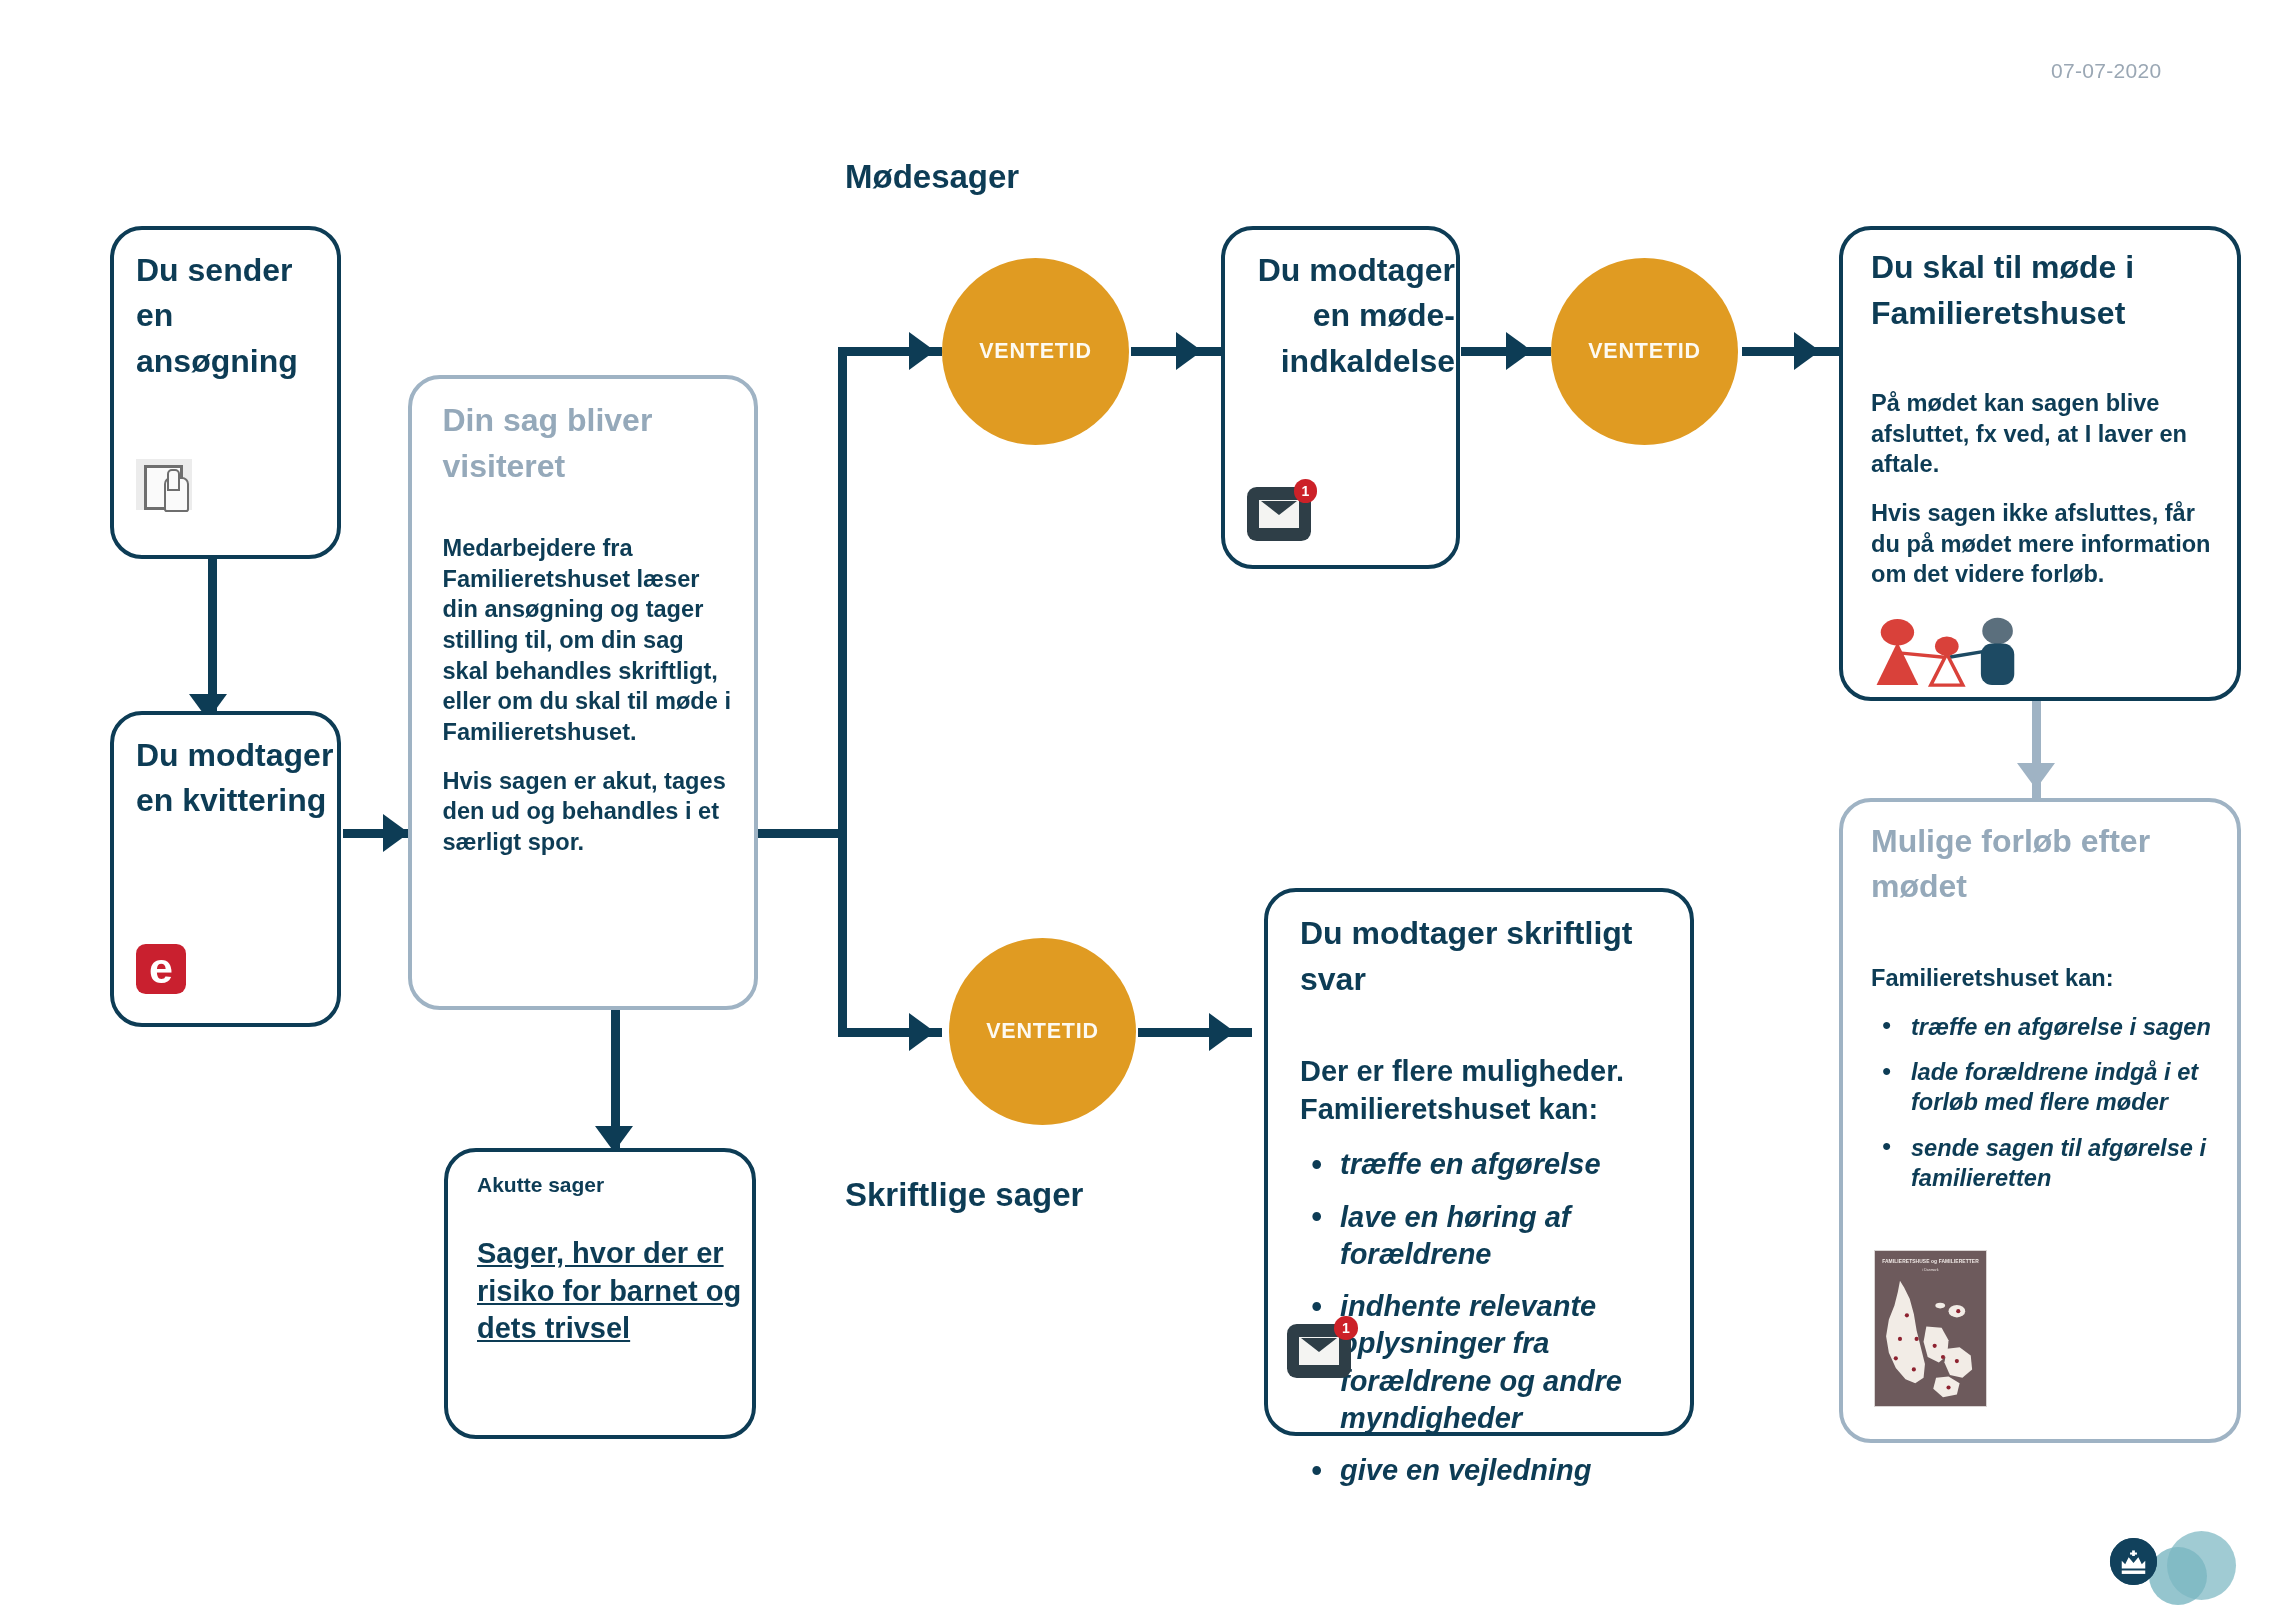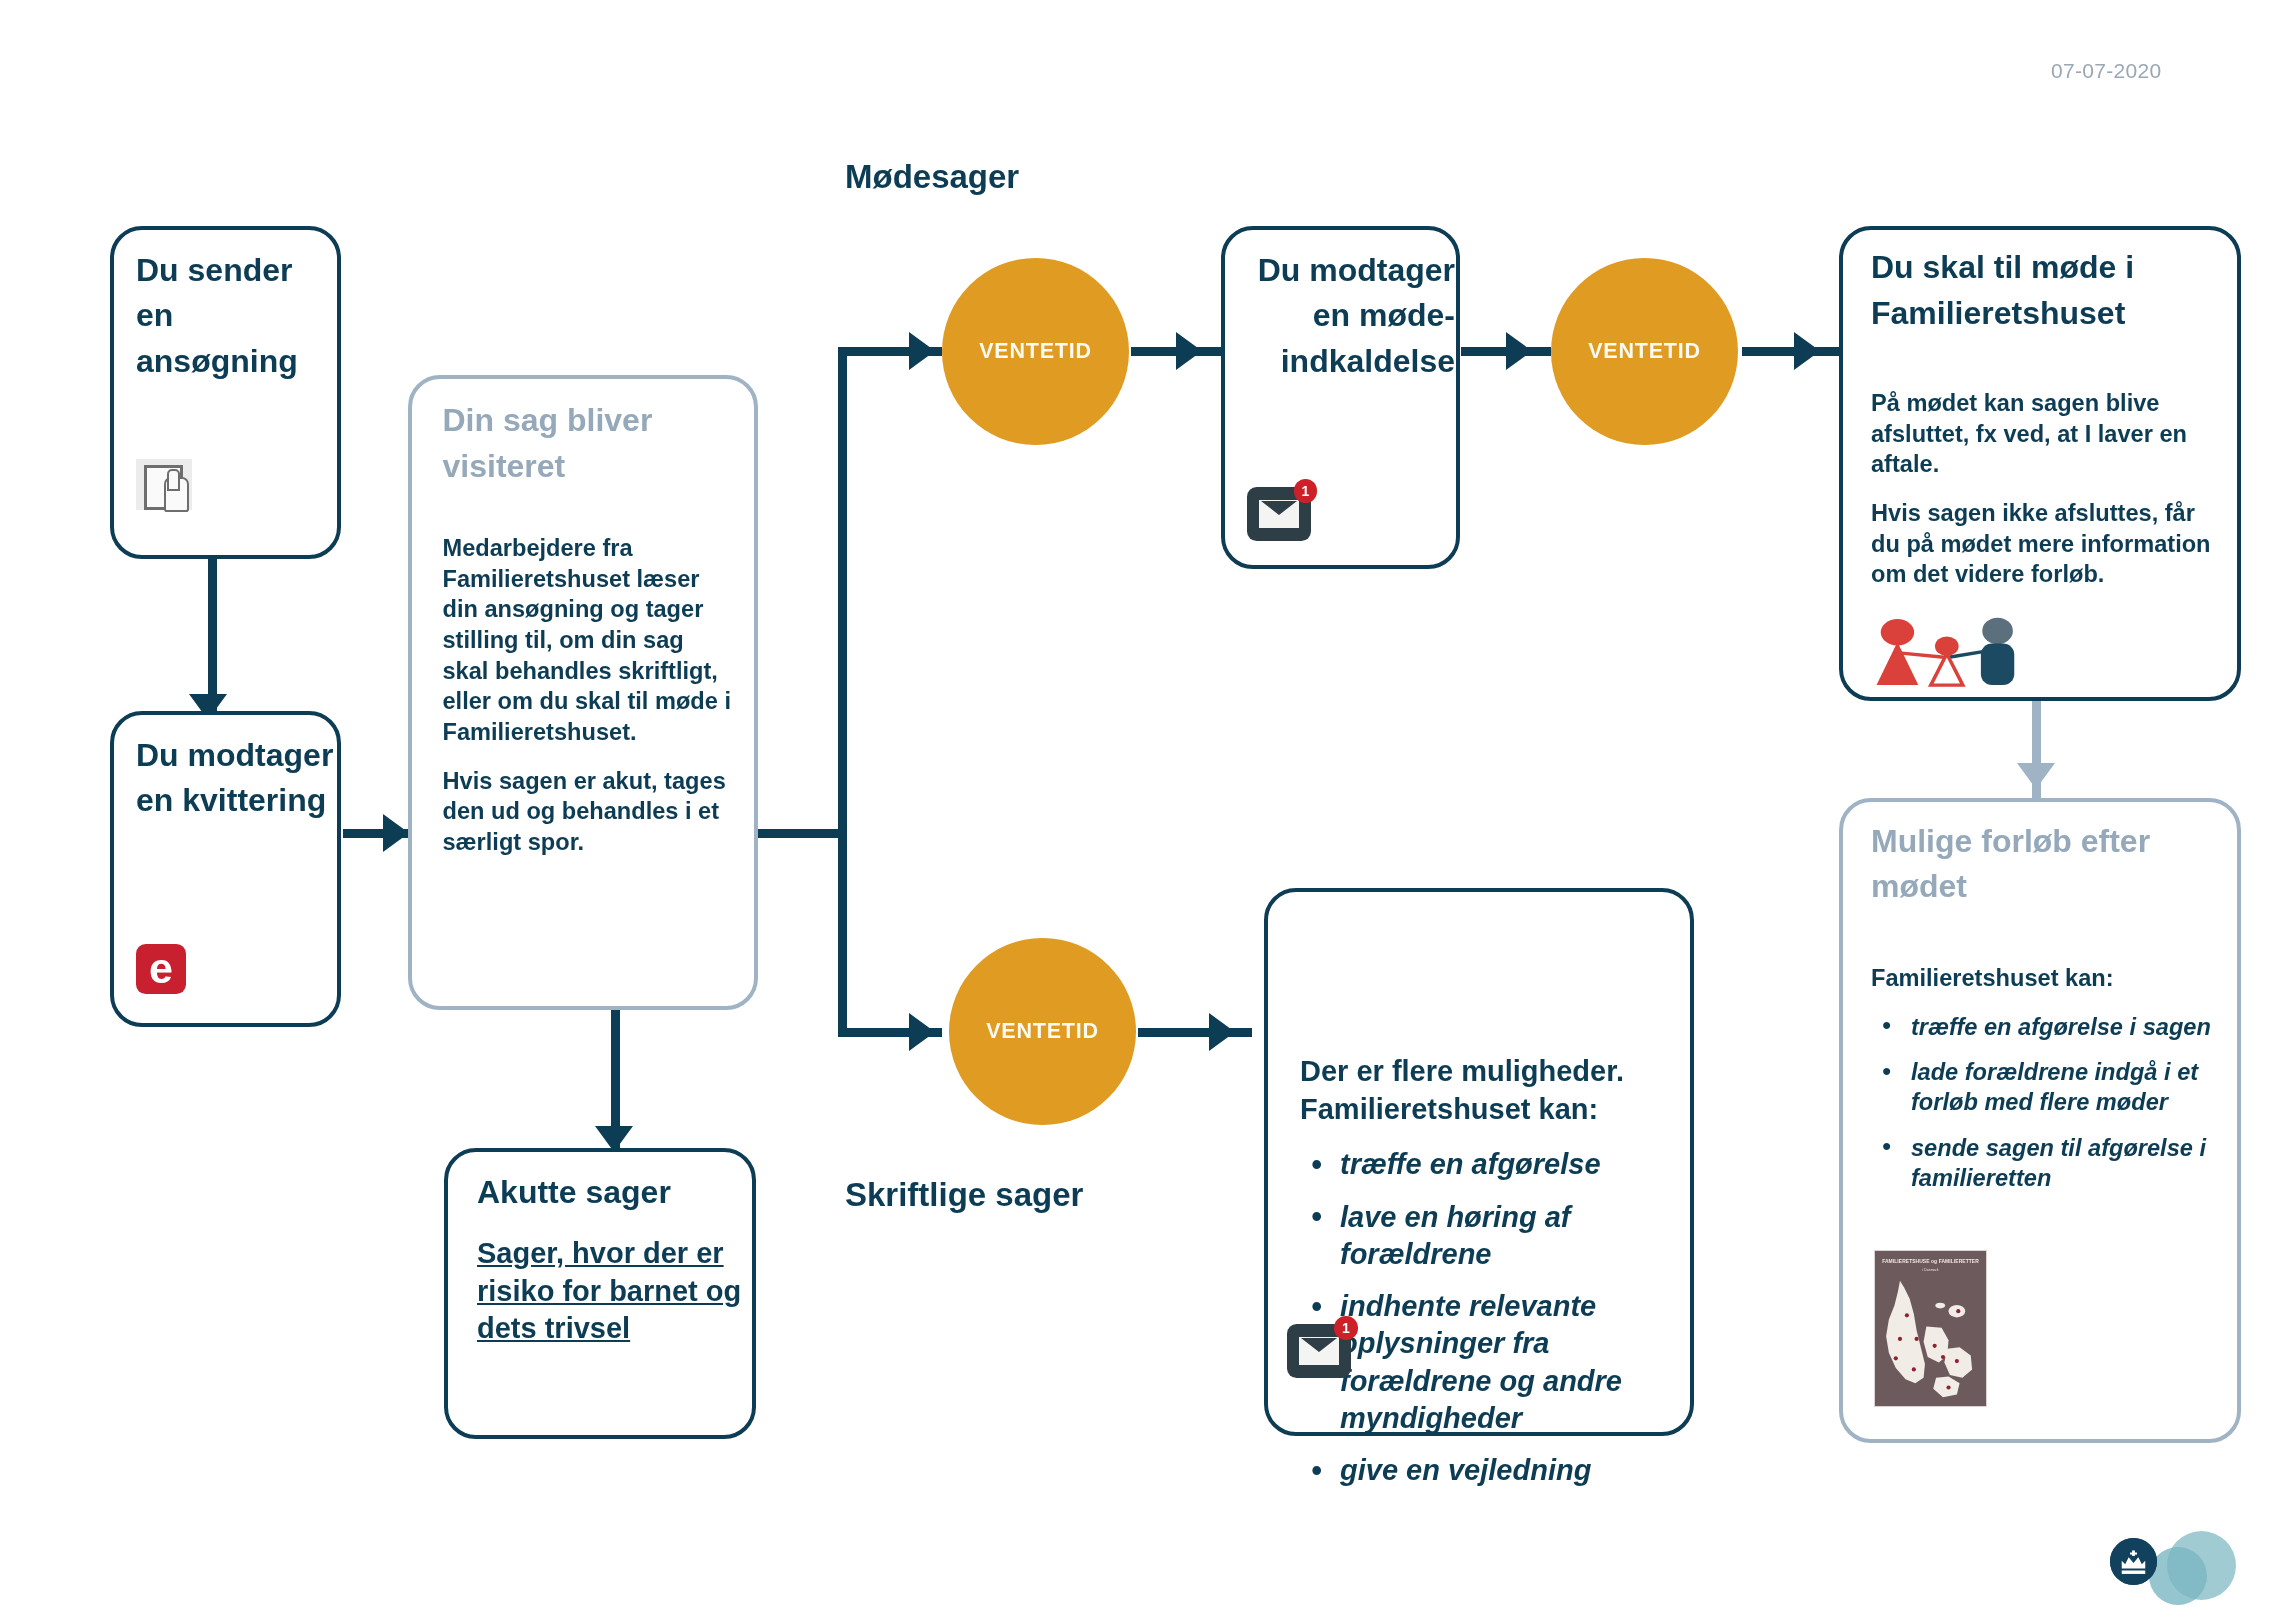--- a/index.html
+++ b/index.html
@@ -282,21 +282,21 @@
 
   <div class="abs card muted" style="left:408px; top:375px; width:350px; height:635px;">
     <div class="card-title muted" style="position:absolute; left:30.5px; top:19.4px; width:298px; font-size:32px;">Din sag bliver visiteret</div>
     <div class="card-body" style="position:absolute; left:30.5px; top:154px; width:291px; font-size:23.6px;">
       <p>Medarbejdere fra Familieretshuset læser din ansøgning og tager stilling til, om din sag skal behandles skriftligt, eller om du skal til møde i Familieretshuset.</p>
       <p>Hvis sagen er akut, tages den ud og behandles i et særligt spor.</p>
     </div>
   </div>
 
   <div class="abs card" style="left:444px; top:1148px; width:312px; height:291px;">
-    <div class="card-title" style="position:absolute; left:29px; top:18px; width:264px; font-size:32px;">Akutte sager</div>
+    <div class="card-title" style="position:absolute; left:29px; top:18px; width:264px; font-size:21px;">Akutte sager</div>
     <div class="card-body" style="position:absolute; left:29px; top:83px; width:271px; font-size:29px;text-decoration:underline;">
       <p>Sager, hvor der er risiko for barnet og dets trivsel</p>
     </div>
   </div>
 
   <div class="abs ventetid" style="left:942px; top:258px; width:187px; height:187px;">
     <span>VENTETID</span>
   </div>
 
   <div class="abs card" style="left:1221px; top:226px; width:239px; height:343px;text-align:right;">
@@ -332,20 +332,21 @@
         <rect x="158" y="48" width="48" height="60" rx="16" fill="#1d4a63"></rect>
       </svg>
     </div>
   </div>
 
   <div class="abs ventetid" style="left:949px; top:938px; width:187px; height:187px;">
     <span>VENTETID</span>
   </div>
 
   <div class="abs card" style="left:1264px; top:888px; width:430px; height:548px;">
+    <div class="card-title" style="position:absolute; left:32px; top:19.4px; width:368px; font-size:32px;">Du modtager skriftligt svar</div>
     <div class="card-body" style="position:absolute; left:32px; top:161px; width:378px; font-size:29px;">
       <p>Der er flere muligheder. Familieretshuset kan:</p>
       <ul class="bullets">
         <li>træffe en afgørelse</li>
         <li>lave en høring af forældrene</li>
         <li>indhente relevante oplysninger fra forældrene og andre myndigheder</li>
         <li>give en vejledning</li>
       </ul>
     </div>
     <div class="icon-wrap" style="left:19.4px; top:432px;">

